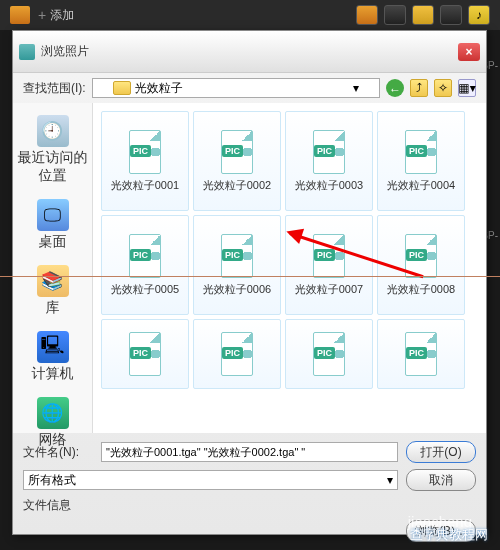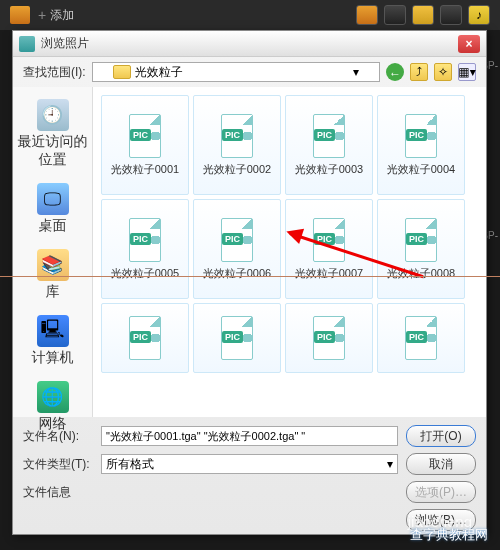--- a/index.html
+++ b/index.html
@@ -7,21 +7,21 @@
 .topbar{height:30px;background:#2a2a2a;display:flex;align-items:center;gap:8px;padding:0 10px}
 .tb-icon{width:20px;height:18px;background:linear-gradient(#e8a030,#c87018);border-radius:2px;display:inline-block}
 .tb-add{color:#ccc;display:flex;align-items:center;gap:4px}
 .tb-plus{color:#888;font-size:14px}
 .tb-right{margin-left:auto;display:flex;gap:6px}
 .tb-btn{width:22px;height:20px;background:linear-gradient(#444,#222);border:1px solid #555;border-radius:3px;display:flex;align-items:center;justify-content:center}
 .tb-btn.folder{background:linear-gradient(#e8a030,#c87018)}
 .tb-btn.yellow{background:linear-gradient(#f0c040,#d0a020)}
 .tb-btn.note{background:linear-gradient(#f0d040,#d0b020)}
 .dialog{position:absolute;top:30px;left:12px;width:475px;height:505px;background:linear-gradient(#f4f4f4,#e8e8e8);border:1px solid #888;box-shadow:2px 2px 8px rgba(0,0,0,.5)}
-.titlebar{height:26px;background:linear-gradient(#fff,#e0e0e0);display:flex;align-items:center;padding:0 6px;border-bottom:1px solid #ccc}
+.titlebar{height:42px;background:linear-gradient(#fff,#e0e0e0);display:flex;align-items:center;padding:0 6px;border-bottom:1px solid #ccc}
 .title-icon{width:16px;height:16px;background:linear-gradient(#6bb,#399);border-radius:2px;margin-right:6px}
 .title-txt{color:#333}
 .close{margin-left:auto;width:22px;height:18px;background:linear-gradient(#e66,#c33);border-radius:3px;color:#fff;display:flex;align-items:center;justify-content:center;font-weight:bold}
 .lookup{height:30px;display:flex;align-items:center;padding:4px 10px;gap:6px}
 .lookup-label{color:#333}
 .folder-ico{width:18px;height:14px;background:linear-gradient(#ffe680,#f0c850);border-radius:2px;border:1px solid #d0a830}
 .folder-sel{flex:1;height:20px;background:#fff;border:1px solid #aaa;padding:1px 20px;display:flex;align-items:center;gap:4px}
 .nav-ico{width:18px;height:18px;display:flex;align-items:center;justify-content:center;border-radius:2px}
 .back{background:#4a4;color:#fff;border-radius:50%}
 .up{background:linear-gradient(#ffe680,#f0c850);border:1px solid #d0a830}
@@ -211,31 +211,29 @@
       </div>
     </div>
   </div>
   <div class="bottom">
     <div class="brow">
       <span class="blbl">文件名(N):</span>
       <input class="binput" value="&quot;光效粒子0001.tga&quot; &quot;光效粒子0002.tga&quot; &quot;" style="">
       <button class="bbtn primary">打开(O)</button>
     </div>
     <div class="brow">
-      <span class="blbl">文件类型(T):</span>
       <div class="binput" style="display:flex;align-items:center">
           <span>所有格式</span>
           <span style="margin-left:auto">▾</span>
         </div>
       <button class="bbtn">取消</button>
     </div>
     <div class="brow">
       <span class="blbl">文件信息</span>
       <span style="flex:1"></span>
-      <button class="bbtn disabled">选项(P)…</button>
     </div>
     <div class="brow">
       <span style="flex:1"></span>
       <button class="bbtn">浏览(B)…</button>
     </div>
   </div>
 </div>
 
 <div class="arrow">
   <div class="arrow-head"></div>

